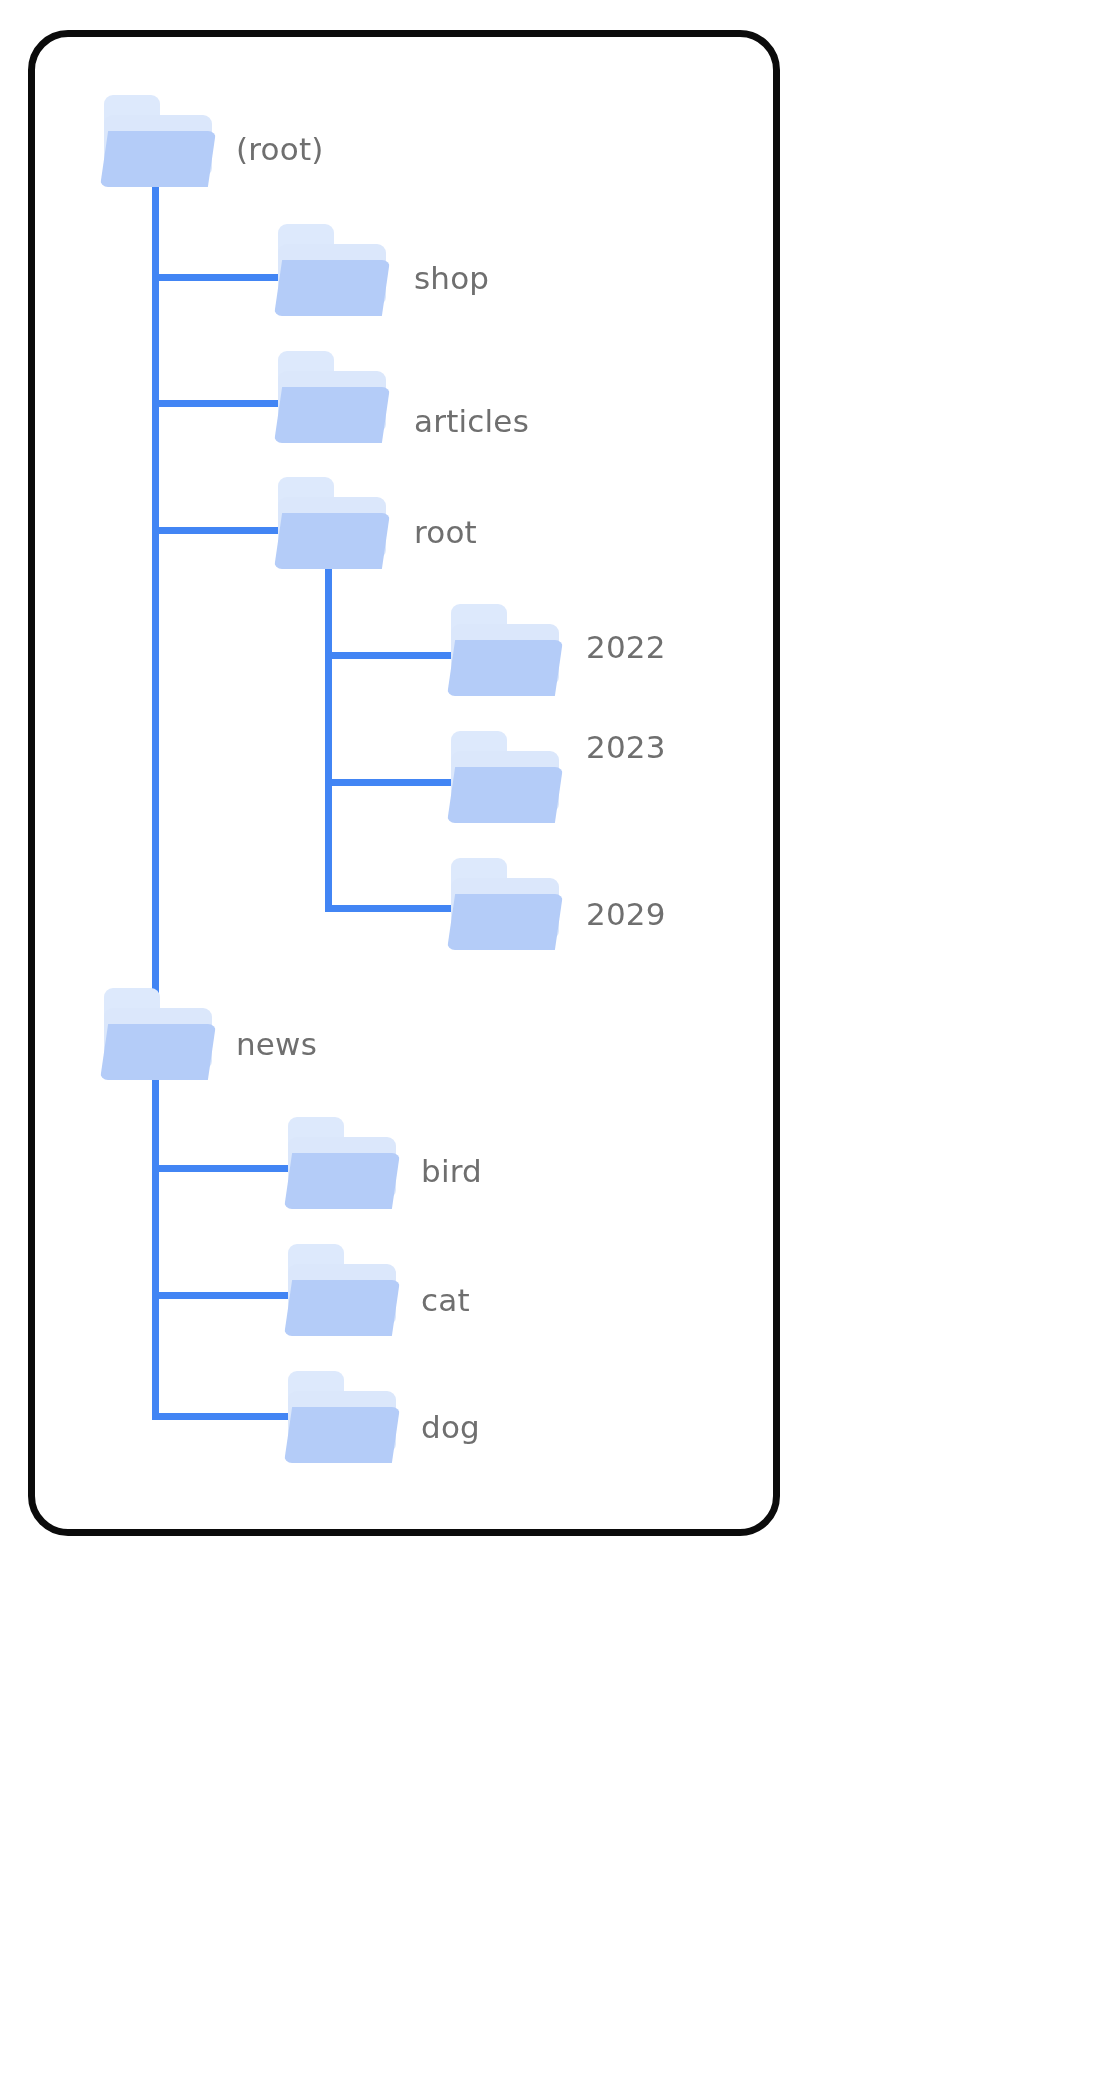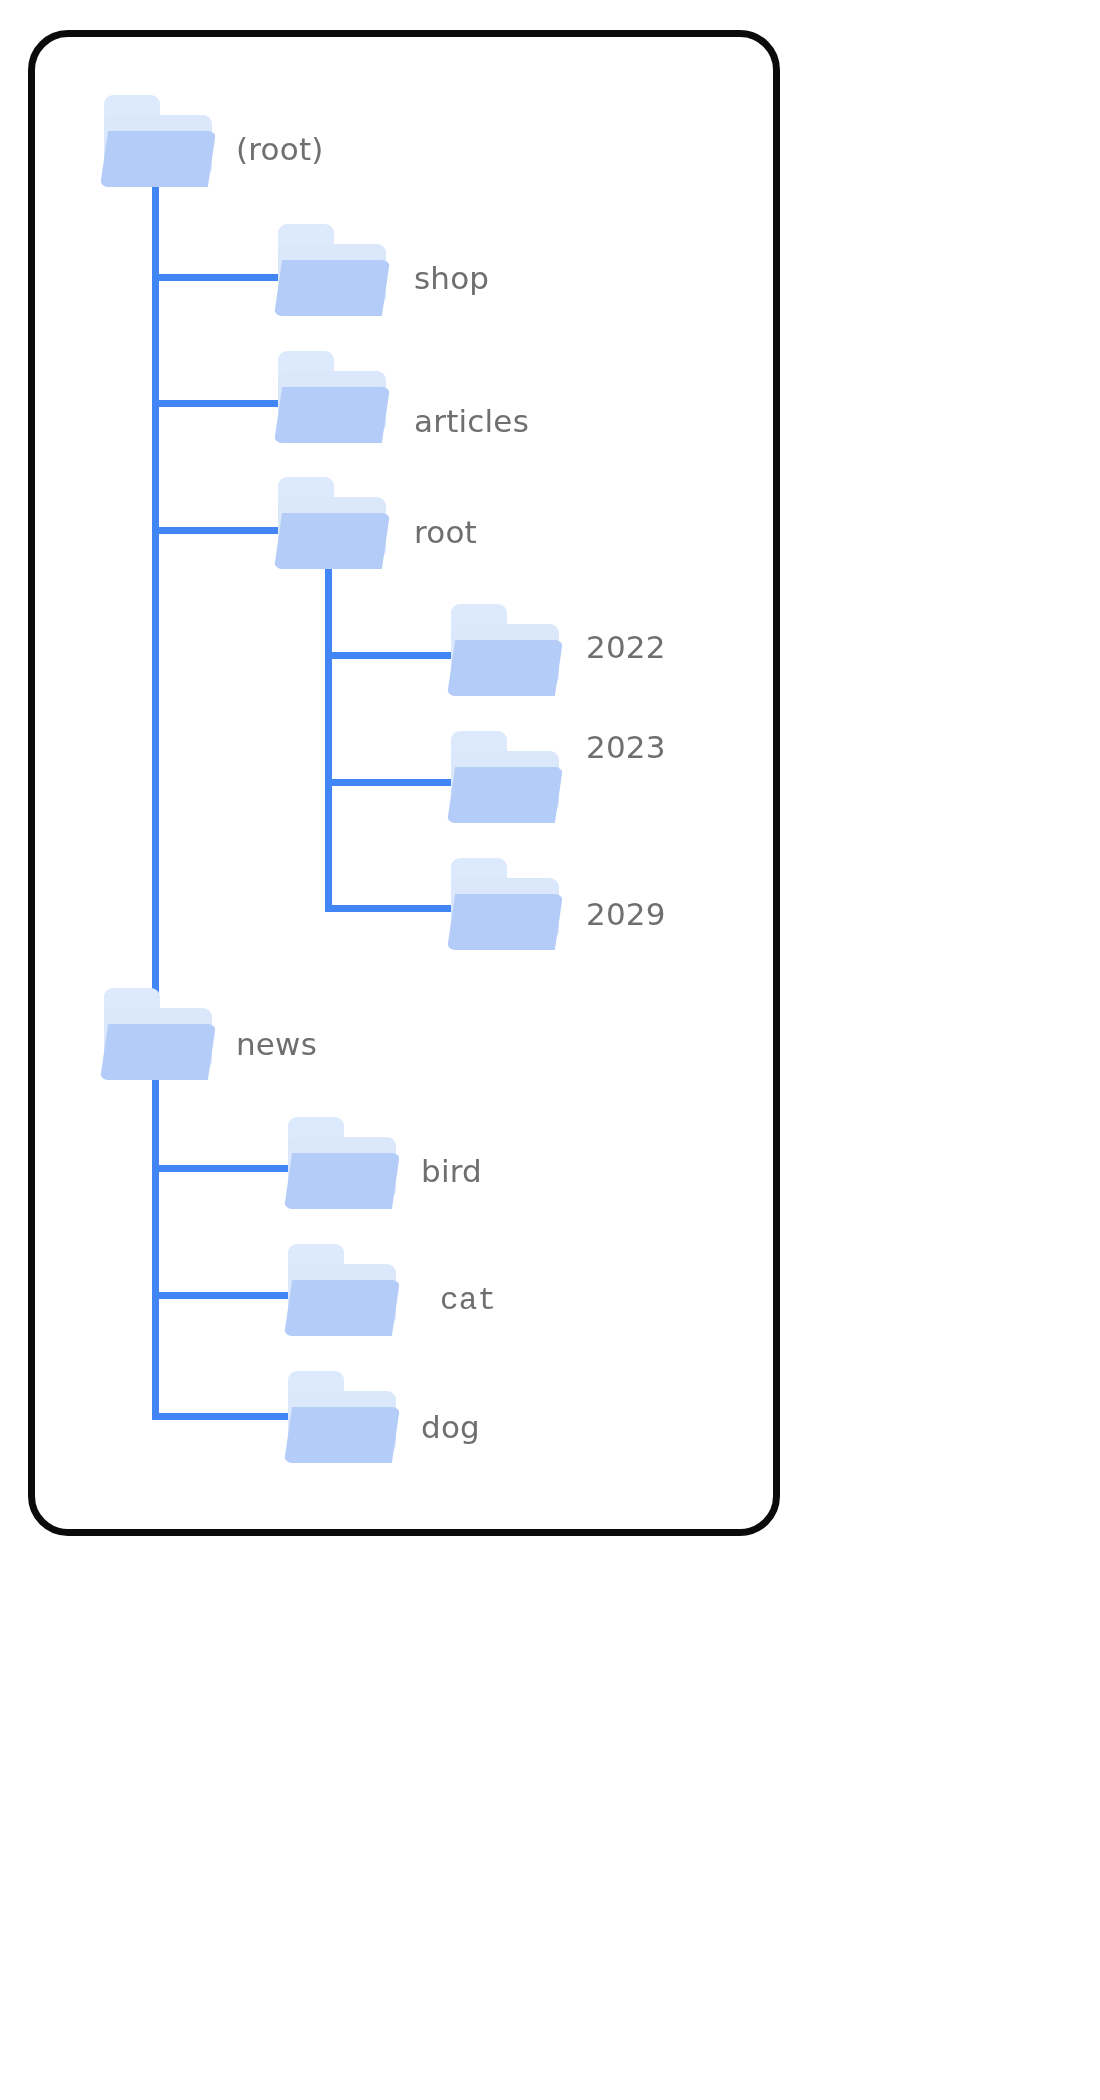--- a/index.html
+++ b/index.html
@@ -164,21 +164,21 @@
       <div class="f-mid"></div>
     <div class="f-front"></div>
   </div>
   <div class="label" style="left:421px;top:1156px;">bird</div>
 
   <div class="folder" style="left:284px;top:1244px;">
     <div class="f-back"></div>
       <div class="f-mid"></div>
     <div class="f-front"></div>
   </div>
-  <div class="label" style="left:440px;top:1285px;font-family:Liberation Mono, monospace;">cat</div>
+  <div class="label" style="left:421px;top:1285px;">cat</div>
 
   <div class="folder" style="left:284px;top:1371px;">
     <div class="f-back"></div>
       <div class="f-mid"></div>
     <div class="f-front"></div>
   </div>
   <div class="label" style="left:421px;top:1412px;">dog</div>
 
 </div>
 

